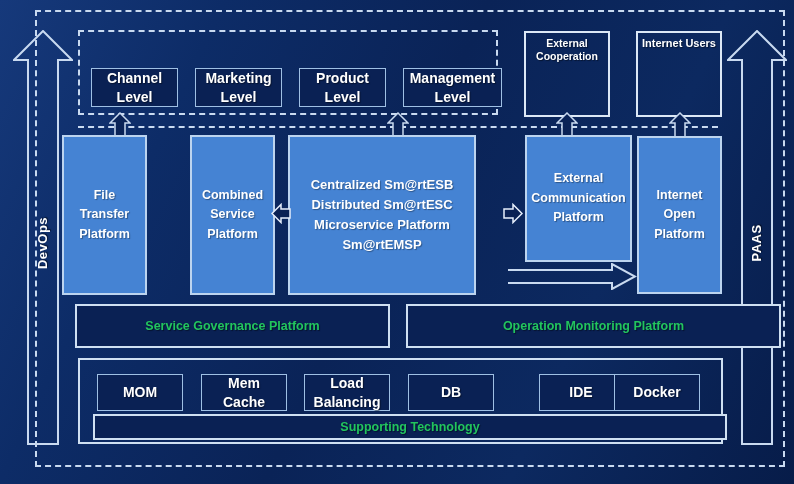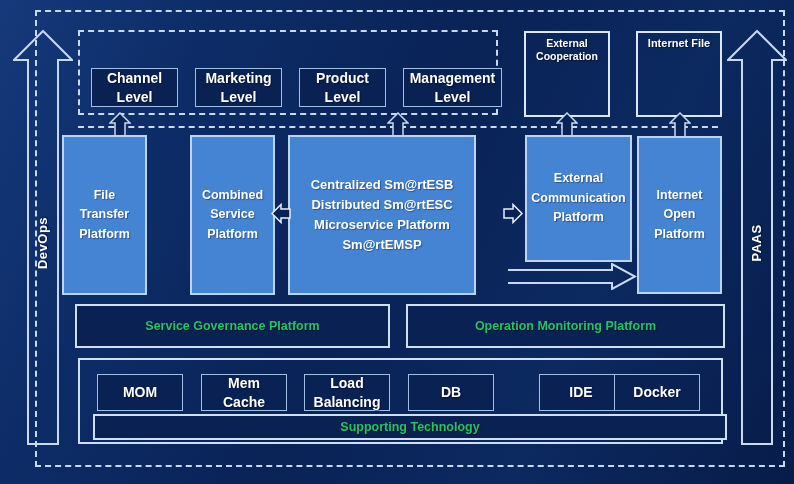--- a/index.html
+++ b/index.html
@@ -73,21 +73,21 @@
 <div class="abs box-dark" style="left:195px;top:68px;width:87px;height:39px;">Marketing Level</div>
 <div class="abs box-dark" style="left:299px;top:68px;width:87px;height:39px;">Product Level</div>
 <div class="abs box-dark" style="left:403px;top:68px;width:99px;height:39px;">Management Level</div>
 
 <div class="abs titled-box" style="left:524px;top:31px;width:86px;height:86px;">
   <div class="title pre">External
 Cooperation</div>
 </div>
 
 <div class="abs titled-box" style="left:636px;top:31px;width:86px;height:86px;">
-  <div class="title bold">Internet File</div>
+  <div class="title bold">Internet Users</div>
 </div>
 
 <div class="abs dashed-line" style="left:78px;top:126px;width:640px;height:0;"></div>
 
 <div class="abs" style="left:109px;top:112px;">
   <svg width="22" height="27" viewBox="0 0 22 27">
       <path d="M11,1 L21,11 L16,11 L16,26 L6,26 L6,11 L1,11 Z" fill="#0a2357" stroke="#c9daf0" stroke-width="1.5"></path>
     </svg>
 </div>
 <div class="abs" style="left:387px;top:112px;">
@@ -133,21 +133,21 @@
     </svg>
 </div>
 
 <div class="abs" style="left:508px;top:263px;">
   <svg width="129" height="27" viewBox="0 0 129 27">
     <path d="M0,7 L104,7 L104,1 L127,13.5 L104,26 L104,20 L0,20" fill="none" stroke="#c9daf0" stroke-width="2"></path>
   </svg>
 </div>
 
 <div class="abs box-outline" style="left:75px;top:304px;width:315px;height:44px;">Service Governance Platform</div>
-<div class="abs box-outline" style="left:406px;top:304px;width:319px;height:44px;">Operation Monitoring Platform</div>
+<div class="abs box-outline" style="left:406px;top:304px;width:375px;height:44px;">Operation Monitoring Platform</div>
 
 <div class="abs" style="left:78px;top:358px;width:645px;height:86px;border:2px solid #cfe0f2;"></div>
 <div class="abs box-dark pre" style="left:97px;top:374px;width:86px;height:37px;">MOM</div>
 <div class="abs box-dark pre" style="left:201px;top:374px;width:86px;height:37px;">Mem
 Cache</div>
 <div class="abs box-dark pre" style="left:304px;top:374px;width:86px;height:37px;">Load
 Balancing</div>
 <div class="abs box-dark pre" style="left:408px;top:374px;width:86px;height:37px;">DB</div>
 <div class="abs box-dark pre" style="left:539px;top:374px;width:84px;height:37px;">IDE</div>
 <div class="abs box-dark pre" style="left:614px;top:374px;width:86px;height:37px;">Docker</div>

